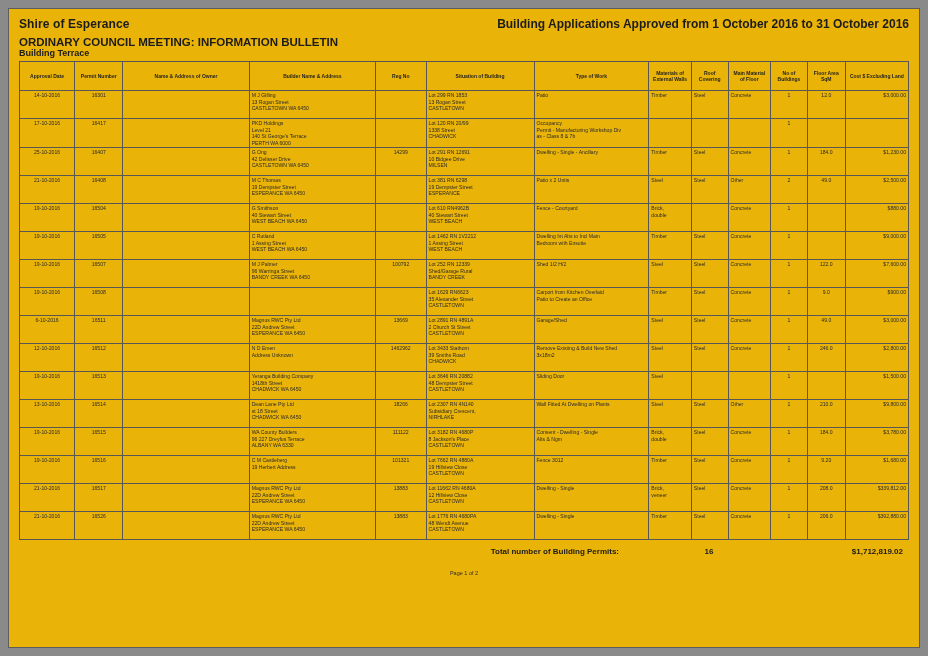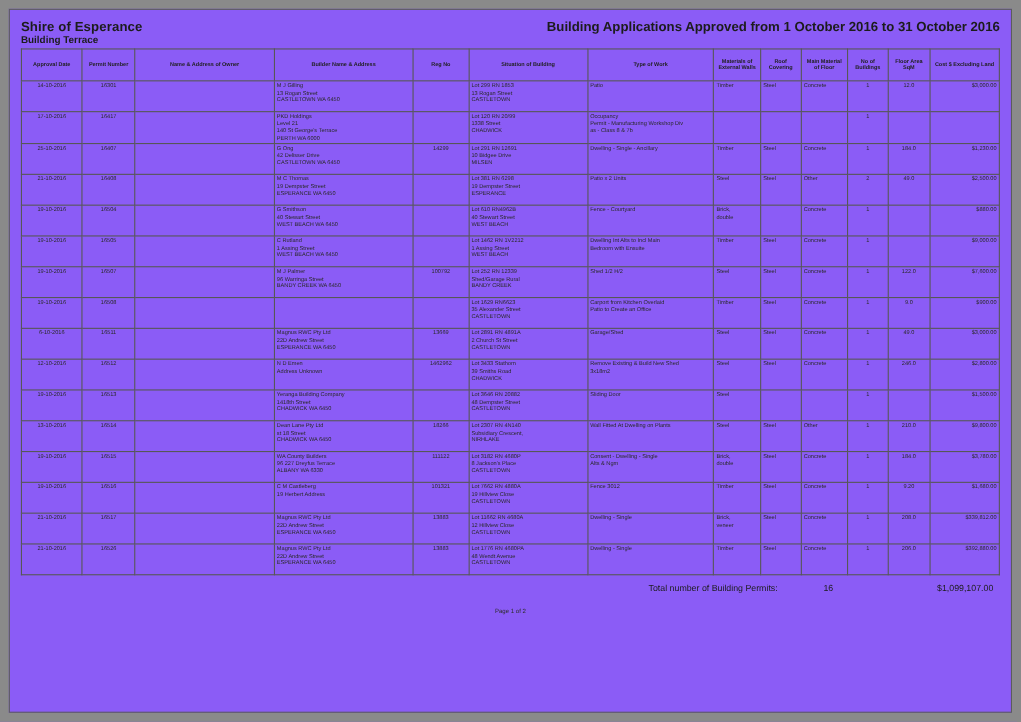--- a/index.html
+++ b/index.html
@@ -14,21 +14,21 @@
     height: 656px;
     background: #8a8a8a;
     overflow: hidden;
   }
   .sheet {
     position: absolute;
     left: 8px;
     top: 8px;
     width: 912px;
     height: 640px;
-    background: #8b5cf6;
+    background: #eab308;
     border: 1px solid #5c5c5c;
     box-sizing: border-box;
     padding: 8px 10px 0 10px;
   }
   .header-row {
     display: flex;
     justify-content: space-between;
     align-items: flex-start;
   }
   .shire-title {
@@ -82,22 +82,23 @@
   td.c { text-align: center; }
   td.r { text-align: right; }
   .row-h { height: 28px; }
   .ml { white-space: pre-line; }
   .footer {
     margin-top: 7px;
     width: 890px;
     display: flex;
     align-items: center;
     font-size: 8px;
-    font-weight: normal;
+    font-weight: bold;
     color: #1c1c1c;
+    gap: 44px;
   }
   .f-label {
     margin-left: auto;
     padding-right: 16px;
   }
   .f-count {
     width: 60px;
     text-align: center;
   }
   .f-total {
@@ -117,20 +118,21 @@
 <body>
 
 <div id="page">
   <div class="sheet">
 
     <div class="header-row">
       <div class="shire-title">Shire of Esperance</div>
       <div class="report-title">Building Applications Approved from 1 October 2016 to 31 October 2016</div>
     </div>
 
+    <div class="sub-title">ORDINARY COUNCIL MEETING: INFORMATION BULLETIN</div>
     <div class="sub-title2">Building Terrace</div>
 
     <table class="permits">
       <colgroup>
         <col style="width:48px">
         <col style="width:42px">
         <col style="width:110px">
         <col style="width:110px">
         <col style="width:44px">
         <col style="width:94px">
@@ -469,18 +471,18 @@
             <td class="c ml">1</td>
             <td class="c ml">206.0</td>
             <td class="r ml">$392,880.00</td>
           </tr>
         </tbody>
     </table>
 
     <div class="footer">
       <div class="f-label">Total number of Building Permits:</div>
       <div class="f-count">16</div>
-      <div class="f-total">$1,099,107.00</div>
+      <div class="f-total">$1,712,819.02</div>
     </div>
 
     <div class="pagenum">Page 1 of 2</div>
   </div>
 </div>
 
 </body></html>

